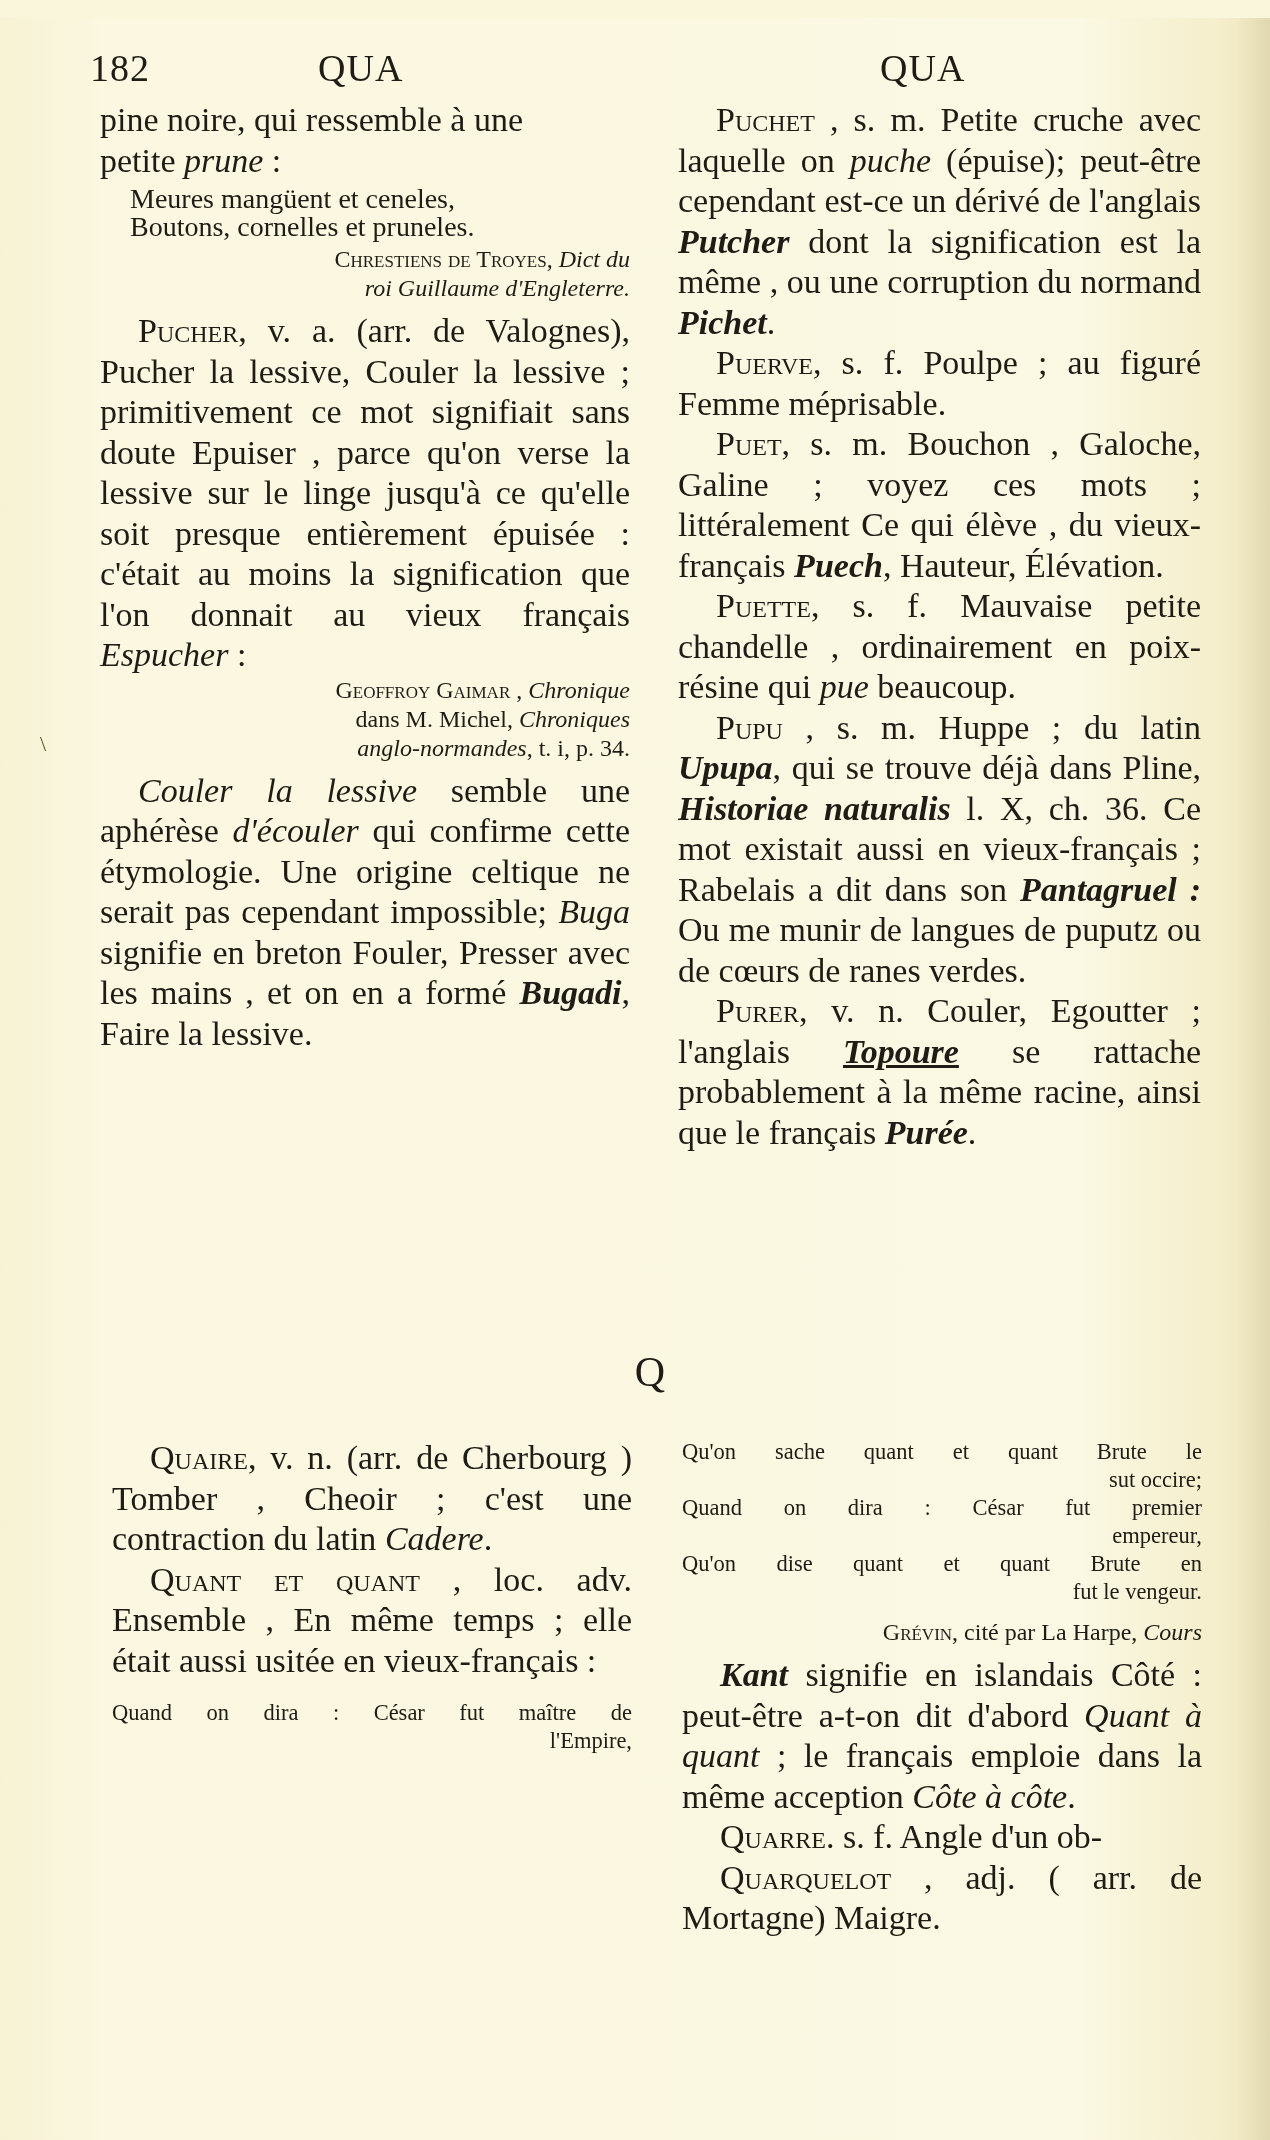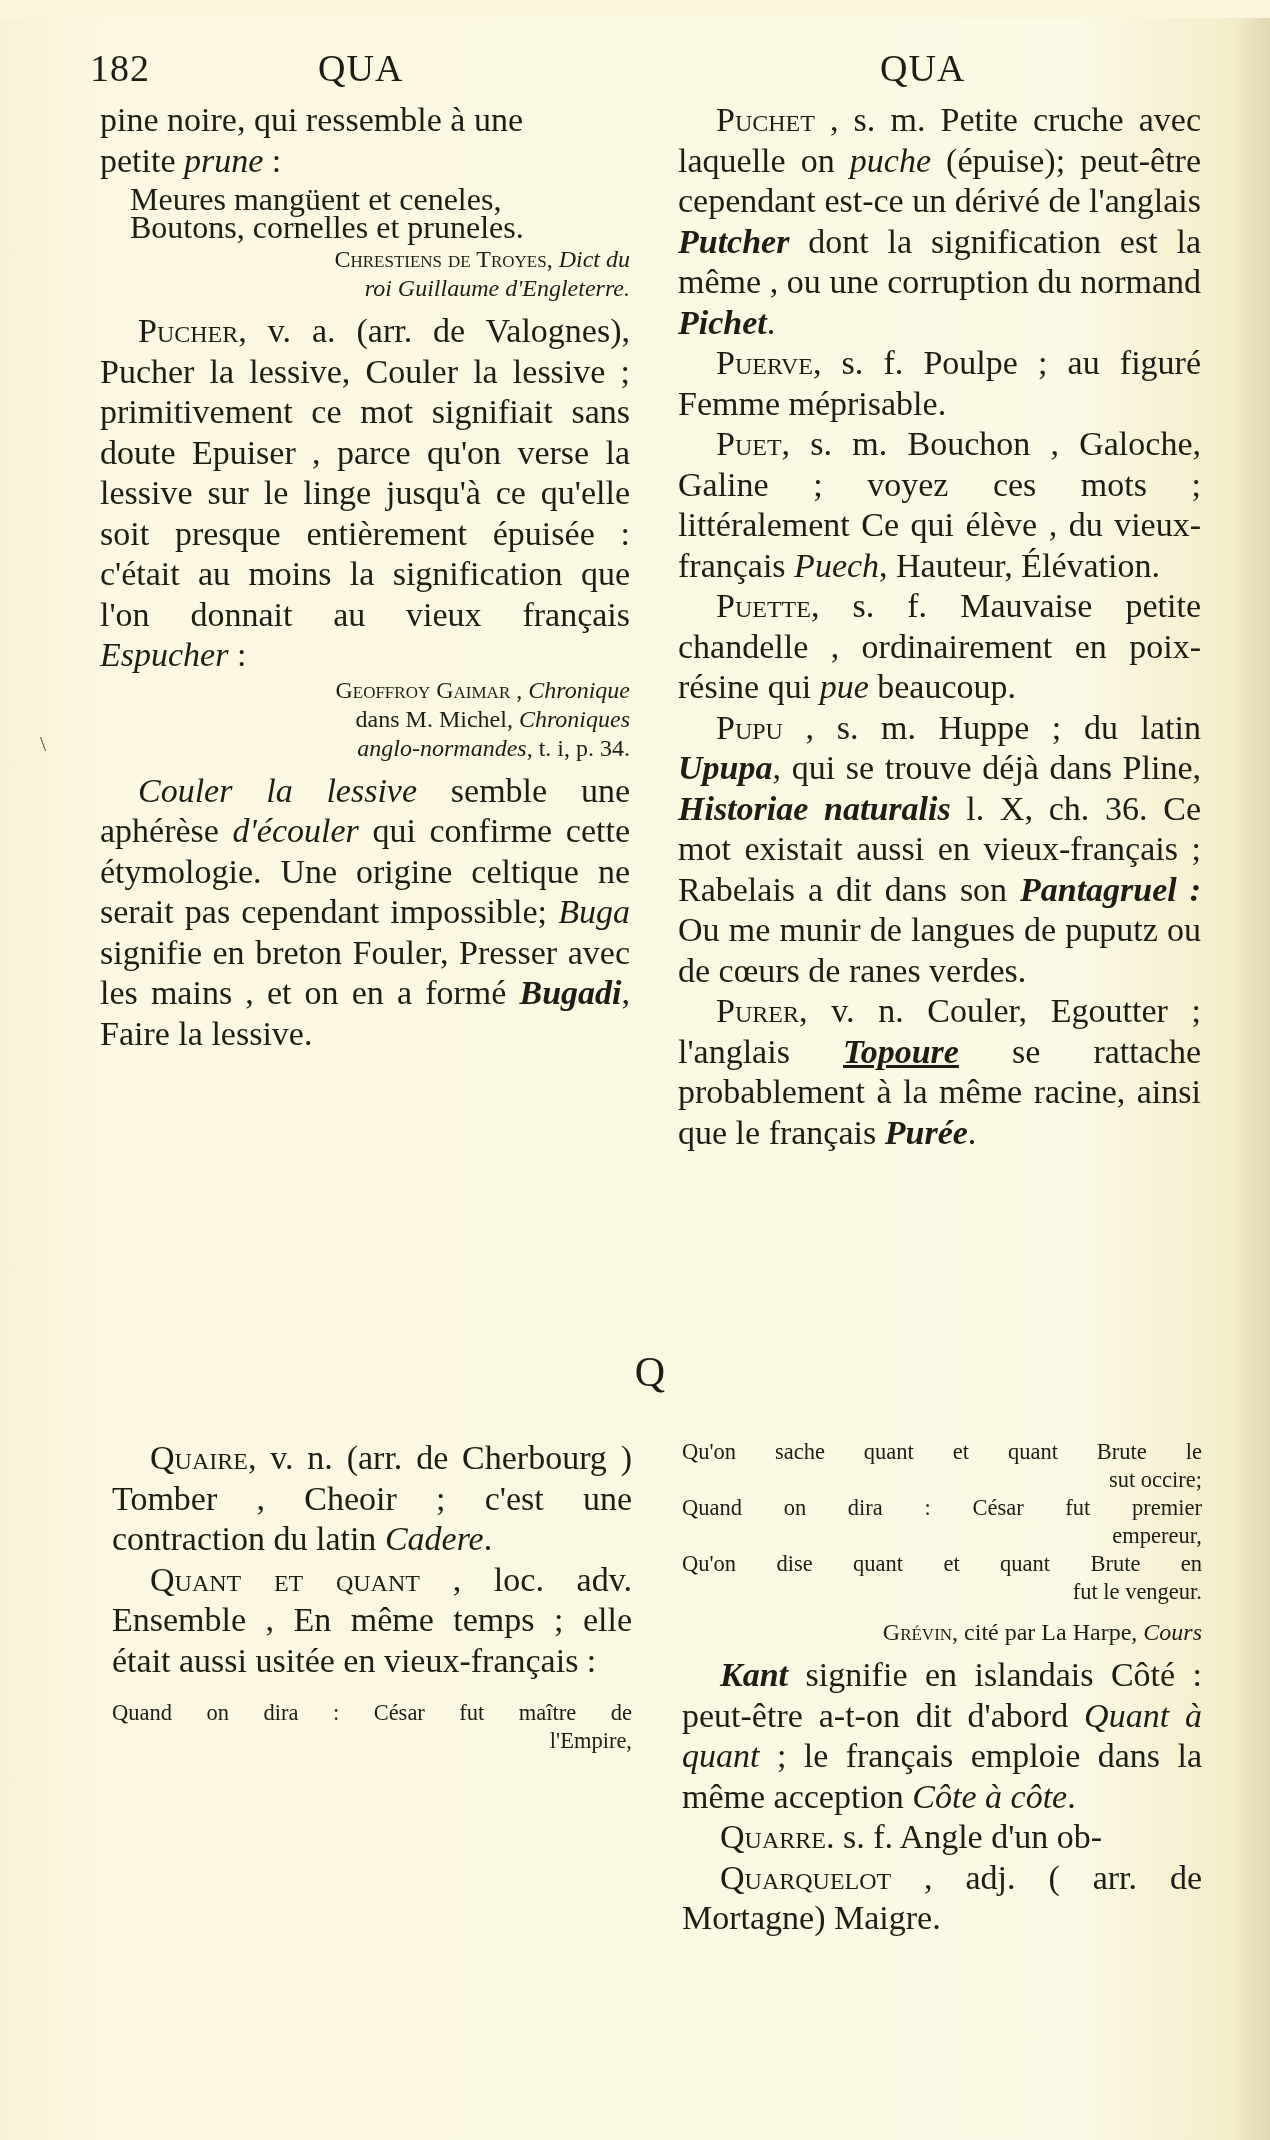--- a/index.html
+++ b/index.html
@@ -27,21 +27,21 @@
   .col-left-top { left: 100px; top: 82px; width: 530px; }
   .col-right-top { left: 678px; top: 82px; width: 523px; }
   .col-left-bottom { left: 112px; top: 1420px; width: 520px; }
   .col-right-bottom { left: 682px; top: 1420px; width: 520px; }
 
   .p { margin: 0; text-indent: 38px; }
   .p.noindent { text-indent: 0; }
   .sc { font-variant: small-caps; }
   .it { font-style: italic; }
 
-  .verse { font-size: 32px; line-height: 28px; margin: 4px 0 4px 30px; text-align: left; }
+  .verse { font-size: 28px; line-height: 28px; margin: 4px 0 4px 30px; text-align: left; }
   .verse .line { display: block; }
   .cite { font-size: 24px; line-height: 29px; text-align: right; margin: 0 0 8px 0; }
   .cite .cite-line { display: block; }
   .cite .cite-author { font-variant: small-caps; }
 
   .verse-right { font-size: 22.5px; line-height: 28px; margin: 0 0 12px 0; }
   .verse-right .vl { display: block; text-align: justify; text-align-last: justify; }
   .verse-right .vr { display: block; text-align: right; }
 
   .section-letter {
@@ -88,21 +88,21 @@
   </div>
 
   <div class="col col-right-top">
     <p class="p">
       <span class="sc">Puchet</span><span> , s. m. Petite cruche avec laquelle on </span><span class="it">puche</span><span> (épuise); peut-être cependant est-ce un dérivé de l'anglais </span><span class="it" style="font-weight:bold;">Putcher</span><span> dont la signification est la même , ou une corruption du normand </span><span class="it" style="font-weight:bold;">Pichet</span><span>.</span>
     </p>
     <p class="p">
       <span class="sc">Puerve</span><span>, s. f. Poulpe ; au figuré Femme méprisable.</span>
     </p>
     <p class="p">
-      <span class="sc">Puet</span><span>, s. m. Bouchon , Galoche, Galine ; voyez ces mots ; littéralement Ce qui élève , du vieux-français </span><span class="it" style="font-weight:normal;">Puech</span><span>, Hauteur, Élévation.</span>
+      <span class="sc">Puet</span><span>, s. m. Bouchon , Galoche, Galine ; voyez ces mots ; littéralement Ce qui élève , du vieux-français </span><span class="it" style="font-weight:bold;">Puech</span><span>, Hauteur, Élévation.</span>
     </p>
     <p class="p">
       <span class="sc">Puette</span><span>, s. f. Mauvaise petite chandelle , ordinairement en poix-résine qui </span><span class="it">pue</span><span> beaucoup.</span>
     </p>
     <p class="p">
       <span class="sc">Pupu</span><span> , s. m. Huppe ; du latin </span><span class="it" style="font-weight:bold;">Upupa</span><span>, qui se trouve déjà dans Pline, </span><span class="it" style="font-weight:bold;">Historiae naturalis</span><span> l. X, ch. 36. Ce mot existait aussi en vieux-français ; Rabelais a dit dans son </span><span class="it" style="font-weight:bold;">Pantagruel :</span><span> Ou me munir de langues de puputz ou de cœurs de ranes verdes.</span>
     </p>
     <p class="p">
       <span class="sc">Purer</span><span>, v. n. Couler, Egoutter ; l'anglais </span><span class="it" style="font-weight:bold;text-decoration:underline;">Topoure</span><span> se rattache probablement à la même racine, ainsi que le français </span><span class="it" style="font-weight:bold;">Purée</span><span>.</span>
     </p>

